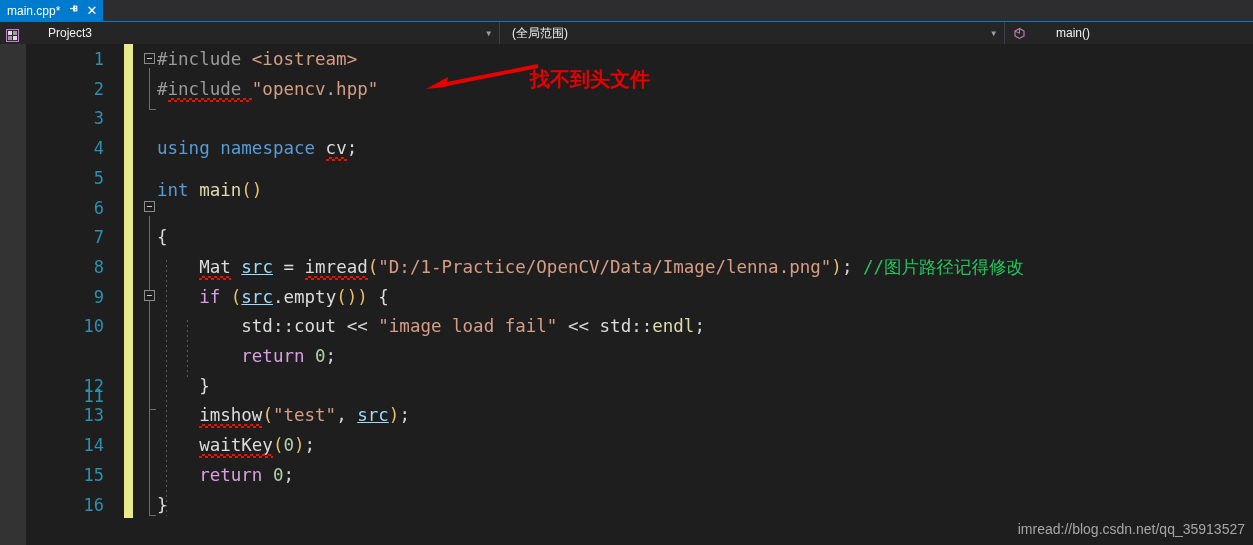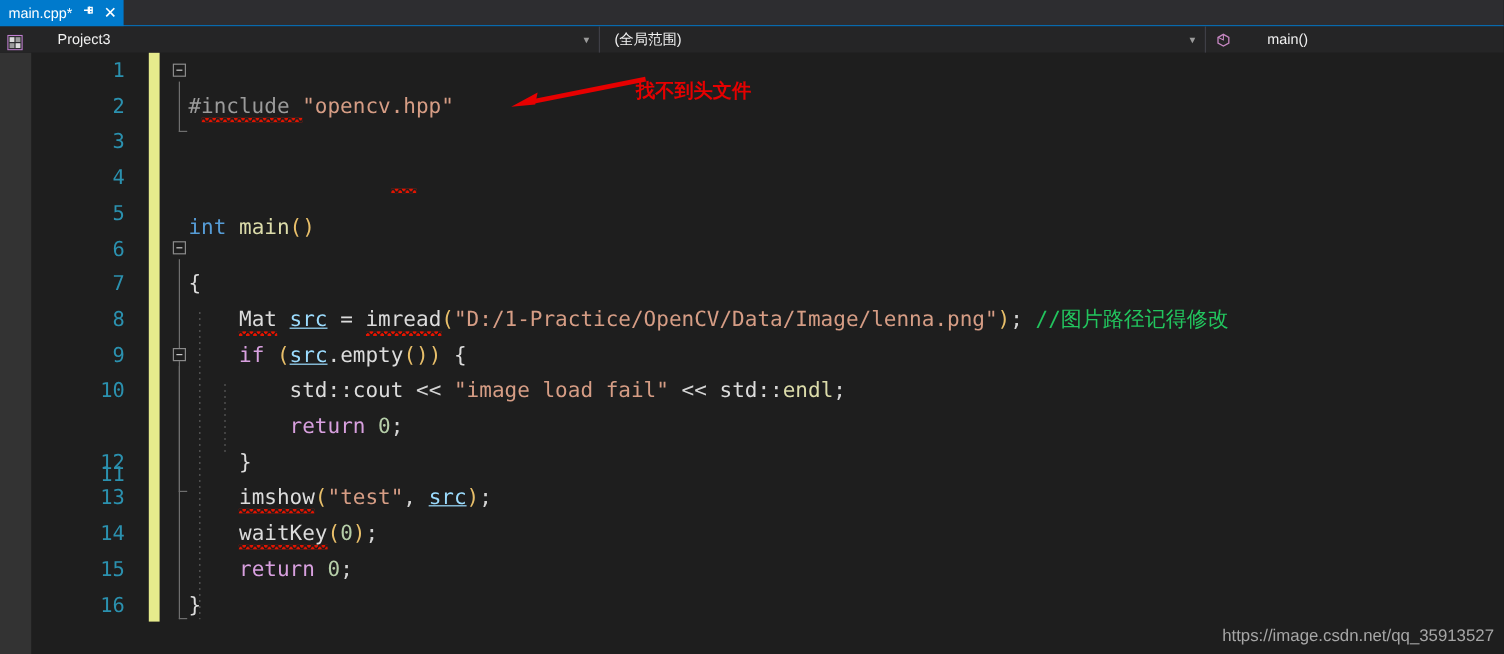--- a/index.html
+++ b/index.html
@@ -148,21 +148,21 @@
   .guide{
     position:absolute;width:1px;
     background-image:linear-gradient(to bottom,#5a5a5a 0 2px,transparent 2px 5px);
     background-size:1px 5px;
   }
 
   
   .anno-arrow{position:absolute;left:420px;top:63px;width:120px;height:30px;}
   .anno-text{
     position:absolute;left:530px;top:66px;
-    color:#e60000;font-size:16px;font-weight:bold;
+    color:#e60000;font-size:20px;font-weight:bold;
     font-family:"DejaVu Sans","Liberation Sans",sans-serif;
     white-space:nowrap;
   }
 
   .watermark{
     position:absolute;right:8px;bottom:8px;
     color:#a6a6a6;font-size:14px;
     font-family:"Liberation Sans",sans-serif;
     white-space:nowrap;
   }
@@ -283,22 +283,24 @@
       <div class="fold" style="left:11px;top:157px;"></div>
       <div class="fold-line" style="left:16px;top:172px;height:300px;"></div>
       <div class="fold-foot" style="left:16px;top:471px;width:7px;"></div>
 
       <div class="fold" style="left:11px;top:246px;"></div>
       <div class="fold-line" style="left:16px;top:261px;height:105px;"></div>
       <div class="fold-foot" style="left:16px;top:365px;width:7px;"></div>
 
       <div class="guide" style="left:33px;top:216px;height:256px;"></div>
       <div class="guide" style="left:54px;top:276px;height:60px;"></div>
+    <div class="codeline" style="top: 1px; left: 24px;"><span class="t-pre">#include </span><span class="t-str">&lt;iostream&gt;</span></div>
         <div class="codeline" style="top: 30.7px; left: 24px;"><span class="t-pre">#include </span><span class="t-str">"opencv.hpp"</span></div>
         <div class="codeline" style="top: 60.4px; left: 24px;"></div>
+        <div class="codeline" style="top: 90.1px; left: 24px;"><span class="t-key">using</span><span class="t-plain"> </span><span class="t-key">namespace</span><span class="t-plain"> </span><span class="t-plain">cv</span><span class="t-punct">;</span></div>
         <div class="codeline" style="top: 119.8px; left: 24px;"></div>
         <div class="codeline" style="top: 132px; left: 24px;"><span class="t-key">int</span><span class="t-plain"> </span><span class="t-fn">main</span><span class="t-paren">()</span></div>
         <div class="codeline" style="top: 179.2px; left: 24px;"><span class="t-plain">{</span></div>
         <div class="codeline" style="top: 208.9px; left: 24px;"><span class="t-plain">    </span><span class="t-plain">Mat</span><span class="t-plain"> </span><span class="t-var">src</span><span class="t-plain"> = </span><span class="t-plain">imread</span><span class="t-paren">(</span><span class="t-str">"D:/1-Practice/OpenCV/Data/Image/lenna.png"</span><span class="t-paren">)</span><span class="t-punct">; </span><span class="t-cmt">//图片路径记得修改</span></div>
         <div class="codeline" style="top: 238.6px; left: 24px;"><span class="t-plain">    </span><span class="t-ctrl">if</span><span class="t-plain"> </span><span class="t-paren">(</span><span class="t-var">src</span><span class="t-punct">.</span><span class="t-plain">empty</span><span class="t-paren">()</span><span class="t-paren">)</span><span class="t-plain"> {</span></div>
         <div class="codeline" style="top: 268.3px; left: 24px;"><span class="t-plain">        </span><span class="t-plain">std</span><span class="t-punct">::</span><span class="t-plain">cout</span><span class="t-punct"> &lt;&lt; </span><span class="t-str">"image load fail"</span><span class="t-punct"> &lt;&lt; </span><span class="t-plain">std</span><span class="t-punct">::</span><span class="t-fn">endl</span><span class="t-punct">;</span></div>
         <div class="codeline" style="top: 298px; left: 24px;"><span class="t-plain">        </span><span class="t-ctrl">return</span><span class="t-plain"> </span><span class="t-num">0</span><span class="t-punct">;</span></div>
         <div class="codeline" style="top: 327.7px; left: 24px;"><span class="t-plain">    </span><span class="t-plain">}</span></div>
         <div class="codeline" style="top: 357.4px; left: 24px;"><span class="t-plain">    </span><span class="t-plain">imshow</span><span class="t-paren">(</span><span class="t-str">"test"</span><span class="t-punct">, </span><span class="t-var">src</span><span class="t-paren">)</span><span class="t-punct">;</span></div>
         <div class="codeline" style="top: 387.1px; left: 24px;"><span class="t-plain">    </span><span class="t-plain">waitKey</span><span class="t-paren">(</span><span class="t-num">0</span><span class="t-paren">)</span><span class="t-punct">;</span></div>
@@ -314,15 +316,15 @@
   </div>
 
   <div class="anno-arrow">
     <svg width="120" height="30" viewBox="0 0 120 30" aria-hidden="true">
       <line x1="118" y1="3" x2="22" y2="22" stroke="#e60000" stroke-width="4"></line>
       <polygon points="6,26 28,14 26,24" fill="#e60000"></polygon>
     </svg>
   </div>
   <div class="anno-text">找不到头文件</div>
 
-  <div class="watermark">https://image.csdn.net/qq_35913527</div>
+  <div class="watermark">imread://blog.csdn.net/qq_35913527</div>
 
 </div>
 
 </body></html>

